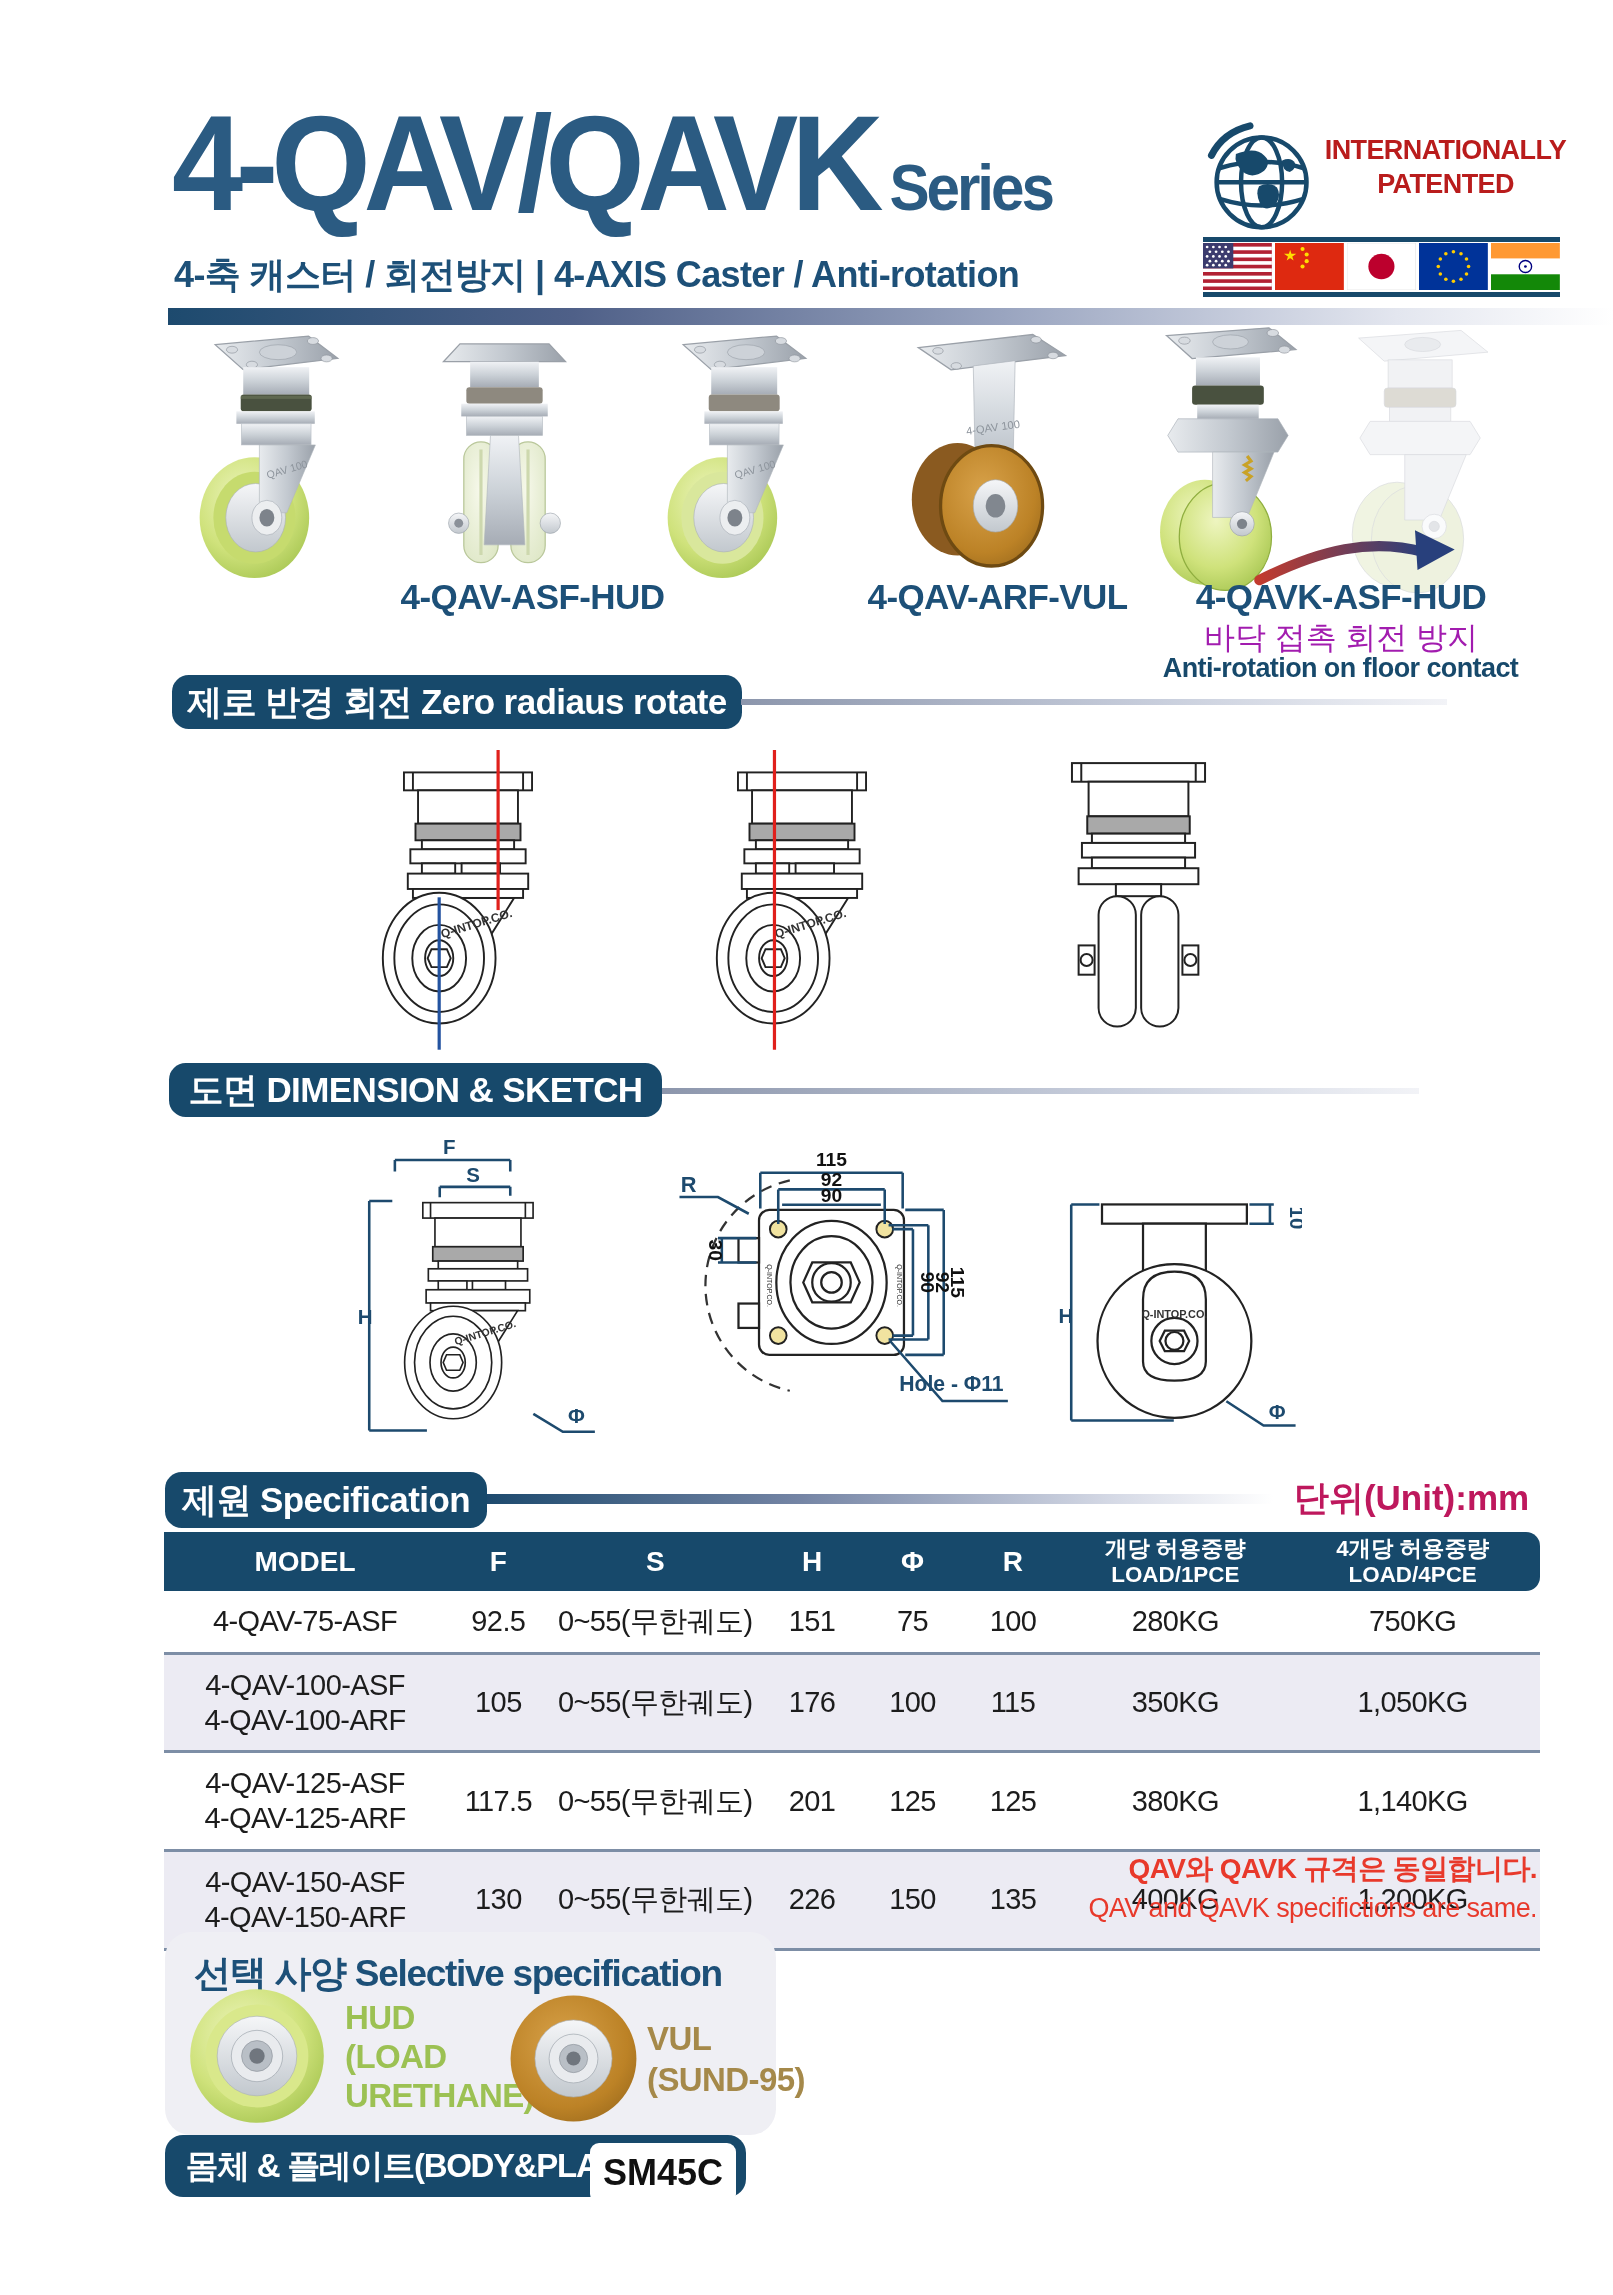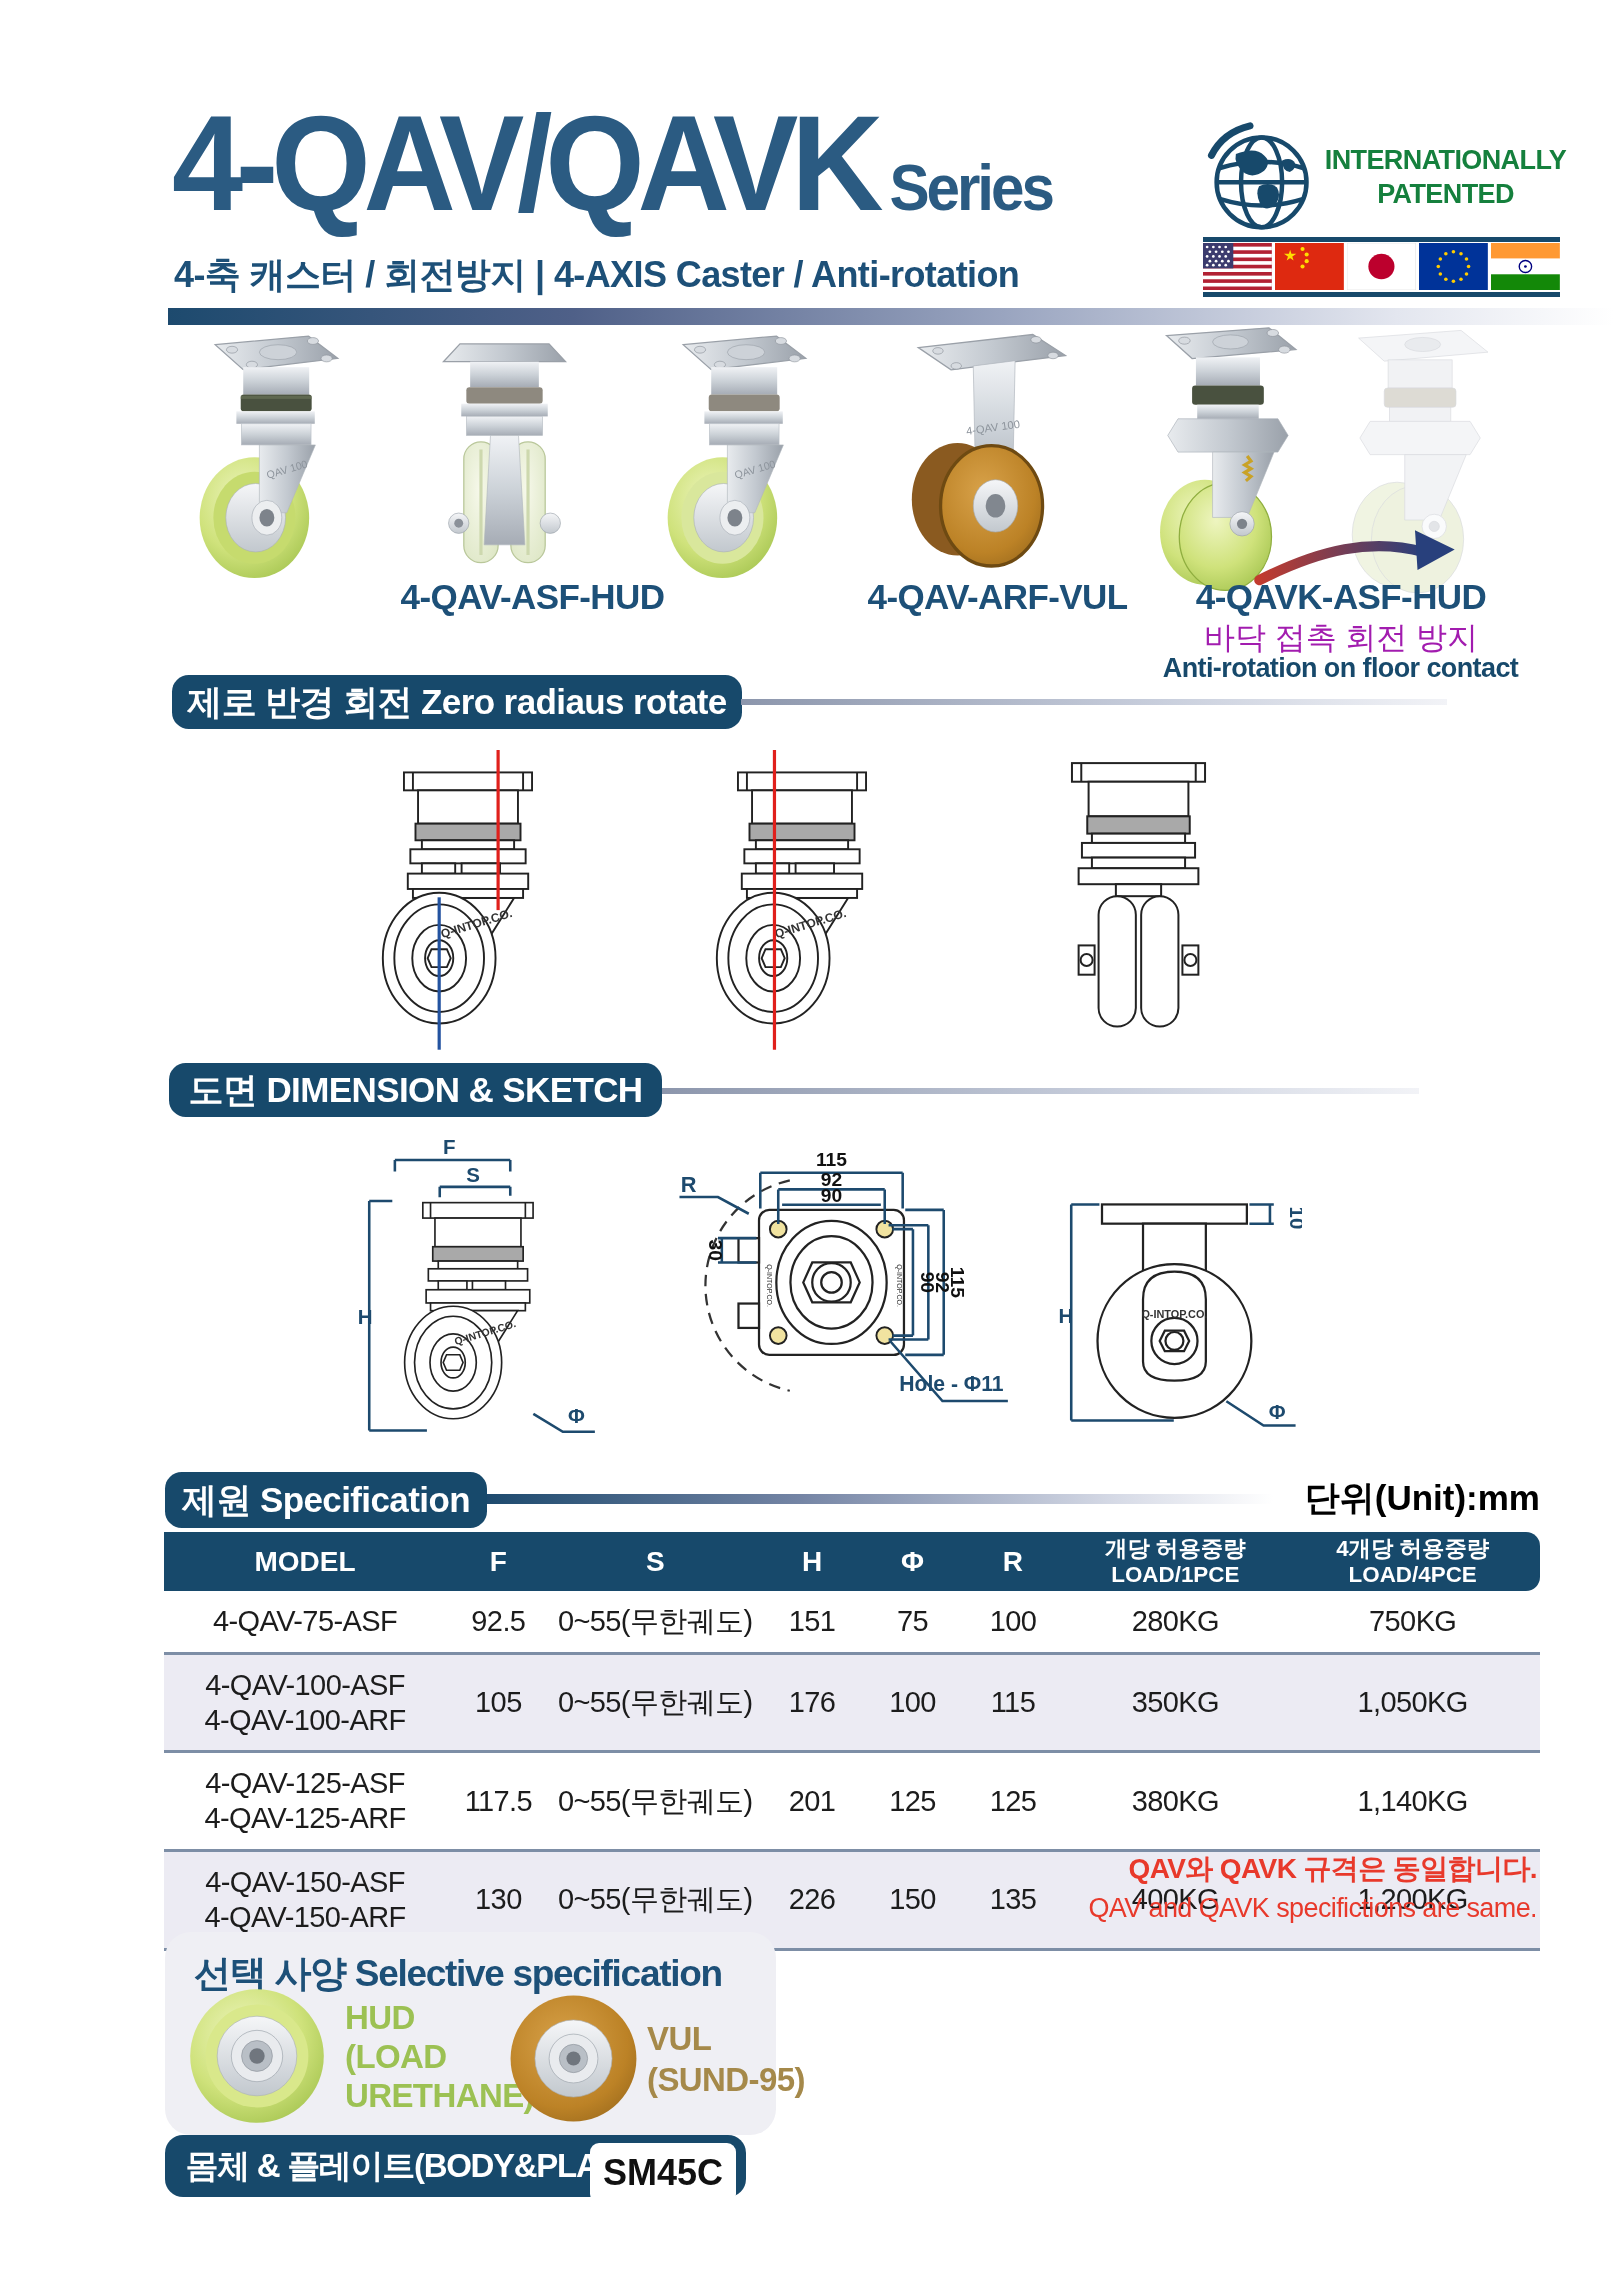--- a/index.html
+++ b/index.html
@@ -12,37 +12,37 @@
   
   .title-row{left:172px;top:95px;display:flex;align-items:baseline;white-space:nowrap;
              transform:scaleX(.94);transform-origin:left top;}
   .title-main{font-size:136px;font-weight:800;letter-spacing:-7.7px;color:#2B5B82;line-height:1;}
   .title-series{font-size:64px;font-weight:800;letter-spacing:-3.2px;color:#2B5B82;margin-left:14px;}
   .subtitle{left:174px;top:251px;font-size:36px;font-weight:700;color:#1D5078;letter-spacing:-0.6px;white-space:nowrap;}
   .grad-divider{left:168px;top:308px;width:1445px;height:16.7px;
                 background:linear-gradient(to right,#1D4A6E,#4F6088 28%,#9AA5C0 58%,#E3E6EF 85%,#fff);}
 
   
-  .patent-text{left:1314px;top:144px;width:263px;text-align:center;color:#15803d;
+  .patent-text{left:1314px;top:134px;width:263px;text-align:center;color:#b91c1c;
                font-size:27px;font-weight:800;line-height:1.25;letter-spacing:-0.6px;}
   .flag-strip{left:1203px;top:237px;width:357px;border-top:5.8px solid #17496B;border-bottom:5.8px solid #17496B;
               display:flex;gap:3.2px;padding:1.3px 0;background:#fff;}
   .flag{flex:1;height:47px;}
 
   
   .prod-label{font-size:35px;font-weight:700;color:#1D5078;letter-spacing:-0.6px;text-align:center;white-space:nowrap;}
   .anti-kr{left:1174px;top:617px;width:334px;text-align:center;font-size:31px;font-weight:400;color:#a21caf;}
   .anti-en{left:1148px;top:653px;width:385px;text-align:center;font-size:27px;font-weight:600;color:#17496B;letter-spacing:-0.6px;}
 
   
   .pill{background:#17496B;color:#fff;border-radius:16.7px;display:flex;align-items:center;
         font-weight:800;letter-spacing:-0.6px;justify-content:center;}
   .secline{height:5.8px;background:linear-gradient(to right,#8C96AC,#C9CFDD 60%,#F2F3F7);}
   .spec-gradline{height:10.3px;background:linear-gradient(to right,#1D4A6E,#7585A5 40%,#D6DAE6 80%,#fff);}
-  .unit-label{left:1283px;top:1475px;width:257px;text-align:right;font-size:35px;font-weight:700;color:#000000;}
+  .unit-label{left:1283px;top:1475px;width:257px;text-align:center;font-size:35px;font-weight:700;color:#be185d;}
 
   
   .spec{position:absolute;left:164px;top:1532px;width:1376px;border-collapse:collapse;table-layout:fixed;}
   .spec th{background:#17496B;color:#fff;font-weight:700;height:59px;vertical-align:middle;padding:0;}
   .spec th:last-child{border-radius:0 14px 14px 0;}
   .spec th .one{font-size:28px;}
   .spec th .kr{font-size:22.4px;line-height:1.15;}
   .spec th .en{font-size:22.4px;line-height:1.15;}
   .spec td{text-align:center;font-size:29px;color:#1c1c1c;padding:13px 0;line-height:1.2;letter-spacing:-0.6px;}
   .spec tr.alt td{background:#ECEBF3;border-top:3.8px solid #7D8EA6;border-bottom:3.8px solid #7D8EA6;}

